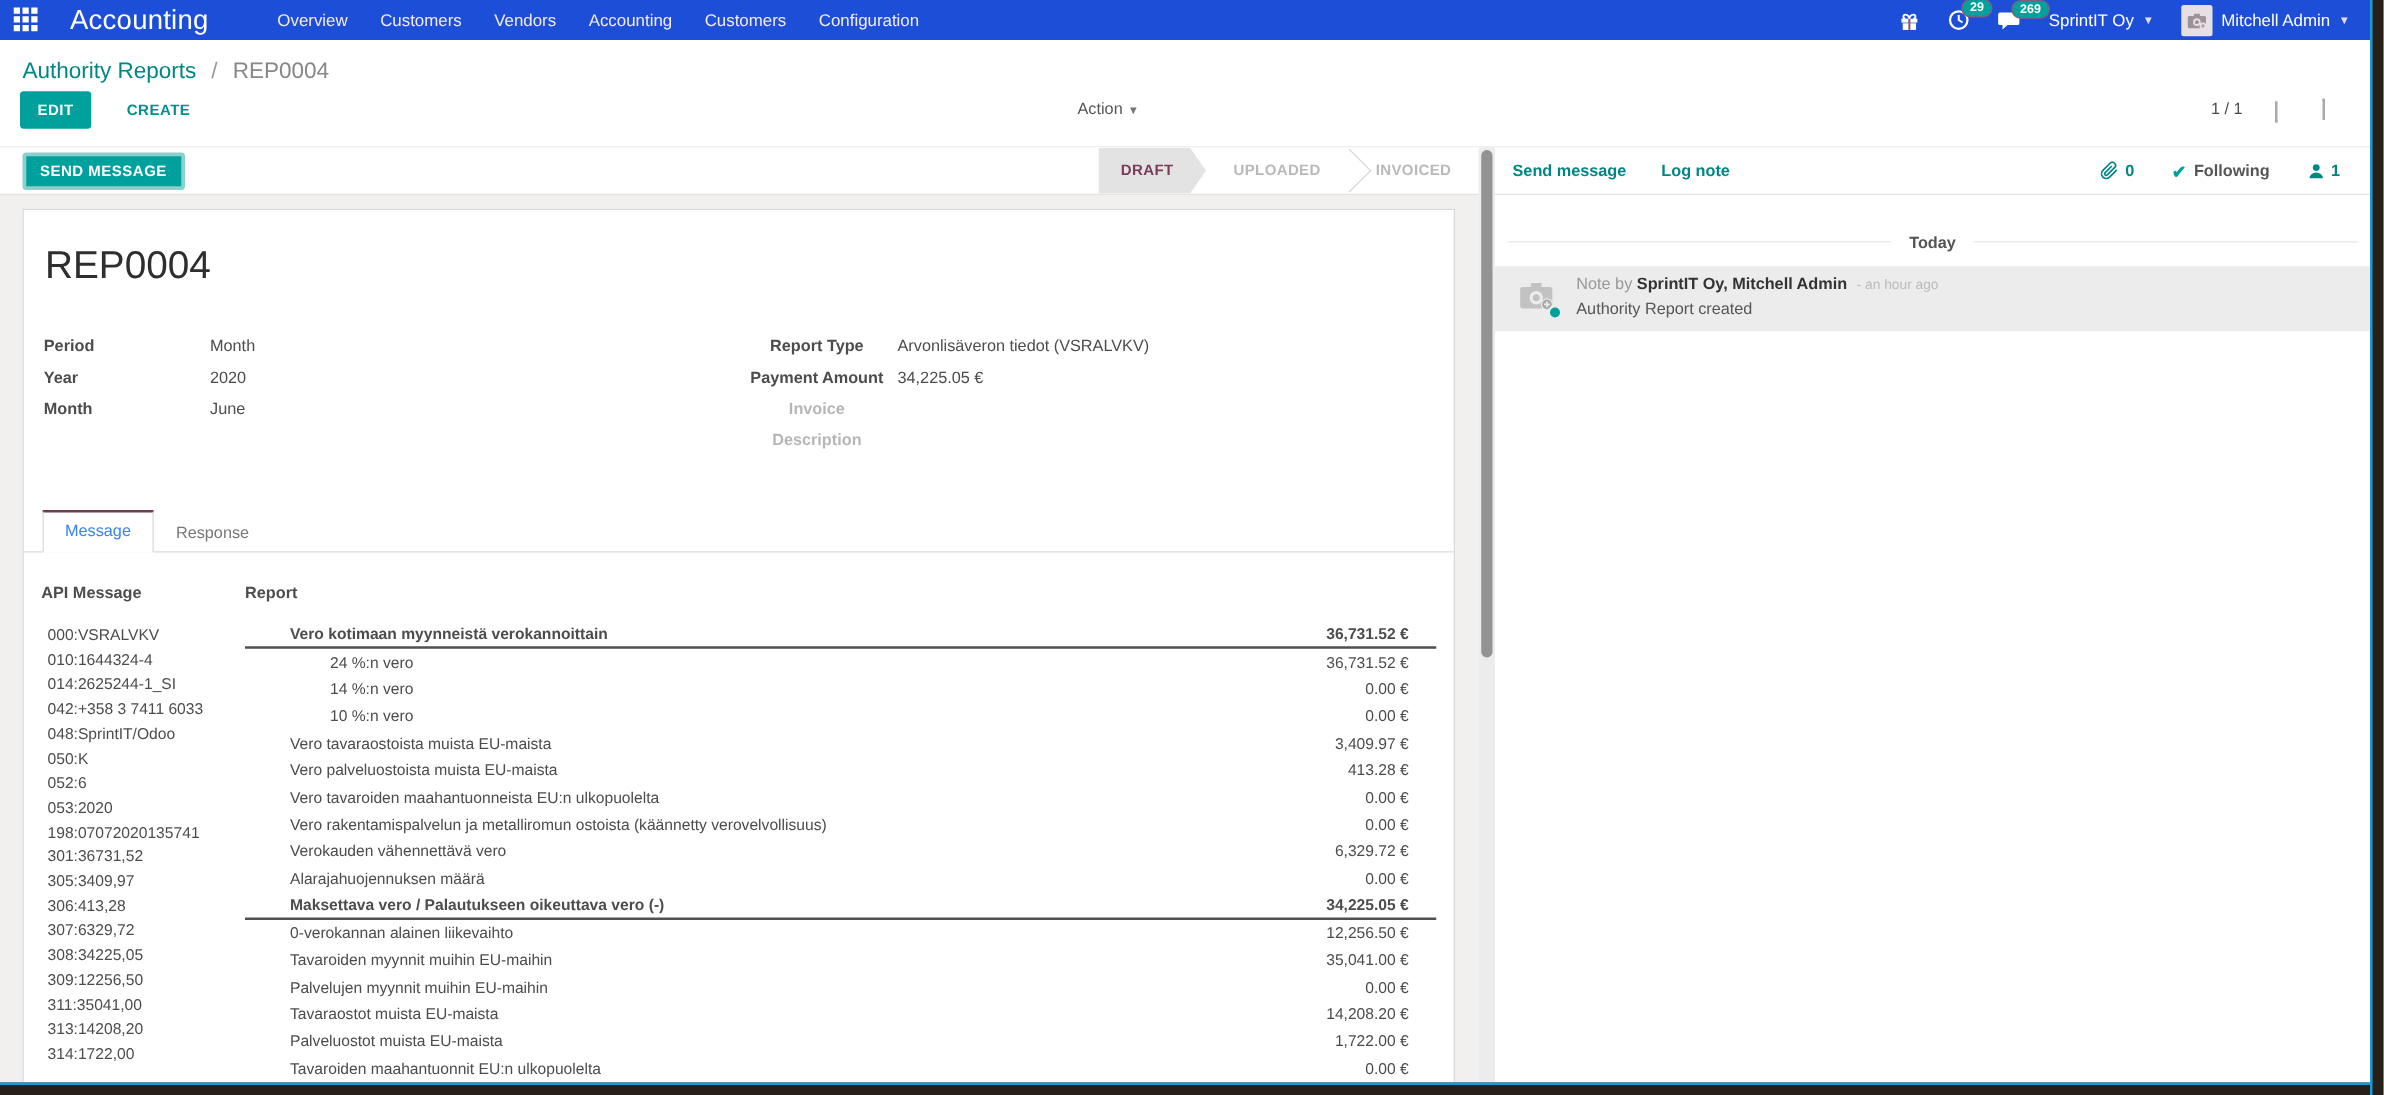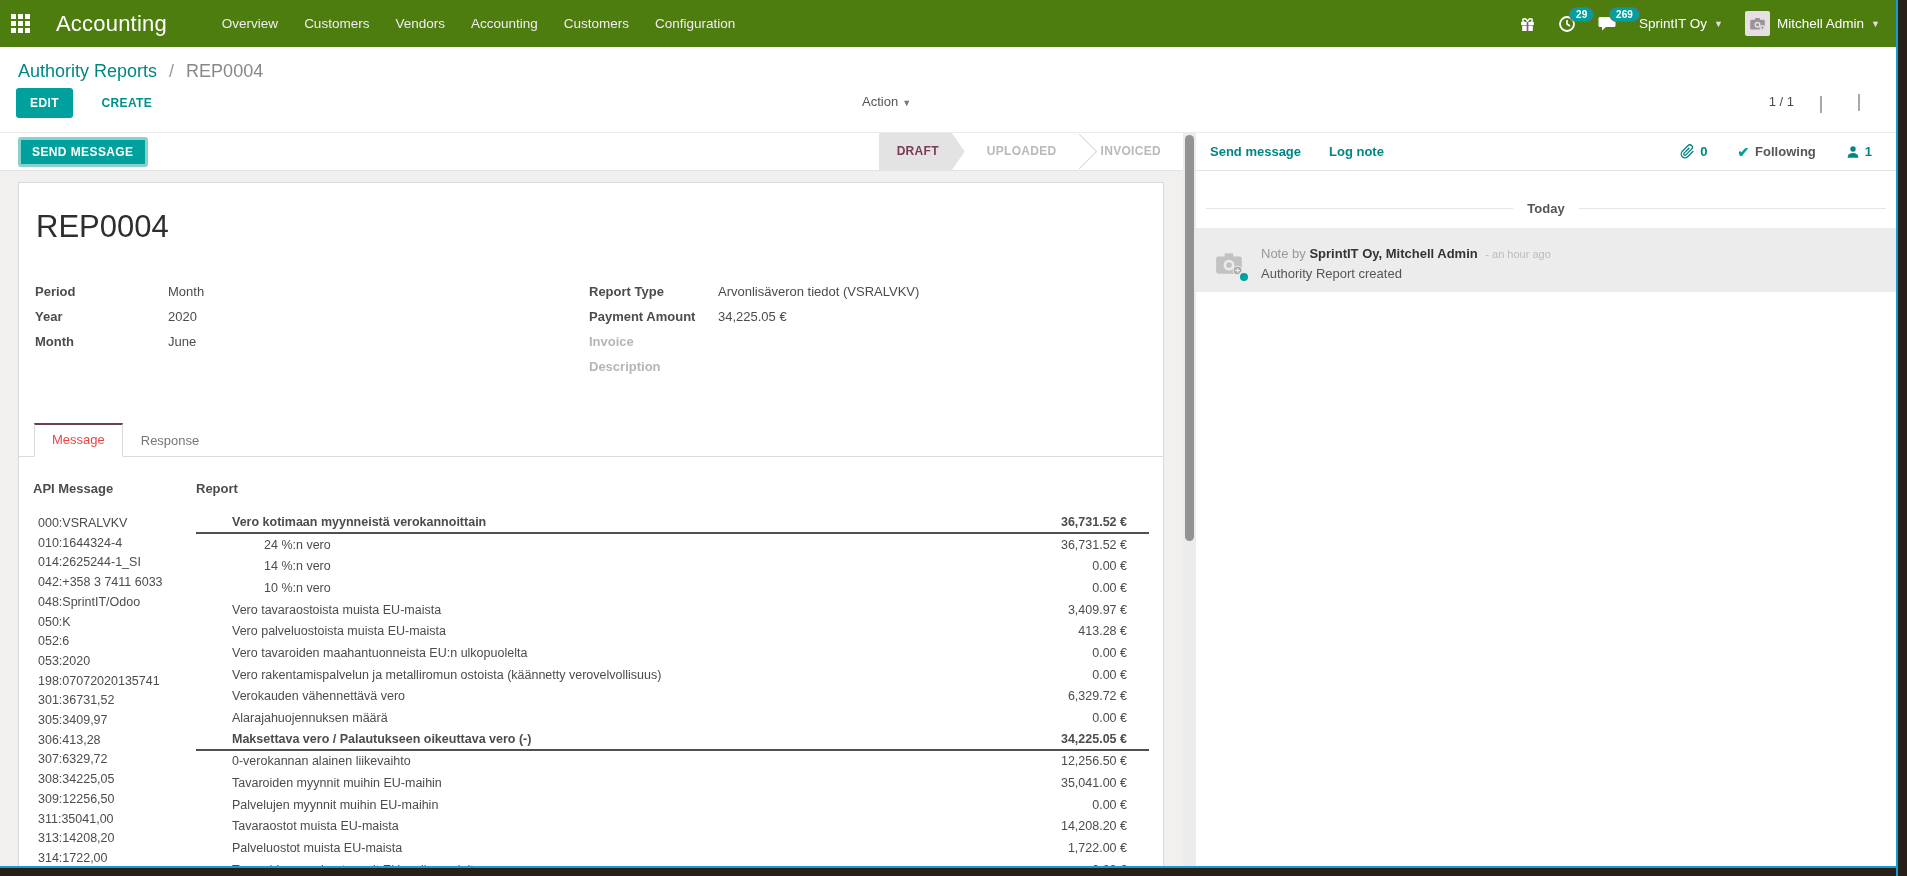--- a/index.html
+++ b/index.html
@@ -3,21 +3,21 @@
 <meta charset="utf-8">
 <style>
   * { margin:0; padding:0; box-sizing:border-box; }
   body { font-family:"Liberation Sans", sans-serif; background:#444; }
   .screen { position:relative; width:1907px; height:876px; background:#fff; overflow:hidden; }
   .ui { position:absolute; left:0; top:0; width:1896px; height:866px; background:#fff; display:flex; flex-direction:column; overflow:hidden; }
   .edge-right { position:absolute; left:1896px; top:0; width:11px; height:876px; background:#262019; border-left:2px solid #1b99d5; }
   .edge-bottom { position:absolute; left:0; top:866px; width:1896px; height:10px; background:#262019; border-top:2px solid #1b99d5; }
 
   
-  .nav { height:47px; background:#4d7c0f; color:#fff; display:flex; align-items:center; flex:none; }
+  .nav { height:32px; background:#1d4ed8; color:#fff; display:flex; align-items:center; flex:none; }
   .apps-grid { width:20px; height:20px; margin-left:11px; display:grid; grid-template-columns:repeat(3,5px); grid-template-rows:repeat(3,5px); gap:2px; cursor:pointer; }
   .apps-grid i { background:#fff; }
   .app-name { font-size:22px; margin-left:25px; letter-spacing:.2px; }
   .nav-menus { display:flex; margin-left:42px; height:100%; align-items:center; }
   .nav-menu { padding:0 13px; font-size:13.5px; line-height:47px; color:#f2ecf0; cursor:pointer; }
   .systray { margin-left:auto; display:flex; align-items:center; gap:22px; padding-right:16px; font-size:13.5px; }
   .systray .icon-wrap { position:relative; display:flex; align-items:flex-start; cursor:pointer; }
   .badge { position:absolute; top:-8px; left:11px; background:#00A09D; color:#fff; font-size:10px; font-weight:bold; padding:1px 6px; border-radius:9px; border:1px solid #875A7B; }
   .systray .drop { display:flex; align-items:center; gap:7px; cursor:pointer; }
   .caret { font-size:9px; color:#e7dce4; }
@@ -51,28 +51,28 @@
 
   .content { flex:1; background:#f1f0ef; padding:11px 0 0 18px; overflow:hidden; min-height:0; }
   .sheet { width:1146px; height:calc(100% - 0px); background:#fff; border:1px solid #d9d9d9; border-bottom:none; padding:14px 16px 0 16px; overflow:hidden; }
 
   .sheet-title { font-size:31px; font-weight:400; color:#2e2e2e; margin:12px 0 0 1px; }
   .field-grid { display:flex; margin-top:34px; }
   .fcol-left { width:554px; flex:none; }
   .fcol-right { flex:1; }
   .field { display:flex; line-height:25px; font-size:13px; }
   .flabel { width:133px; flex:none; font-weight:bold; color:#4c4c4c; }
-  .fcol-right .flabel { width:129px; }
+  .fcol-right .flabel { width:129px;text-align:center; }
   .flabel.muted { color:#b6b6b6; }
   .fvalue { color:#4c4c4c; }
 
   .notebook { margin:44px -16px 0 -16px; }
   .tabs { display:flex; padding-left:15px; border-bottom:1px solid #dadada; }
   .tab { padding:9px 17px 8px 17px; font-size:13px; color:#777; border:1px solid transparent; margin-bottom:-1px; cursor:pointer; }
-  .tab.active { background:#fff; color:#ef4444; border-color:#dadada; border-bottom-color:#fff; border-top:2px solid #6d3b55; padding-top:7px; }
+  .tab.active { background:#fff; color:#3b82f6; border-color:#dadada; border-bottom-color:#fff; border-top:2px solid #6d3b55; padding-top:7px; }
   .tab-content { display:flex; padding:24px 14px 0 14px; }
   .api-col { width:163px; flex:none; }
   .col-header { font-size:13px; font-weight:bold; color:#4c4c4c; }
   .api-lines { margin-top:18px; font-size:12.5px; line-height:19.7px; color:#4c4c4c; white-space:nowrap; padding-left:5px; }
   .report-col { flex:1; min-width:0; }
   .report-table { margin-top:16px; width:100%; }
   .rrow { display:flex; align-items:center; height:21.7px; font-size:12.5px; color:#4c4c4c;justify-content:space-between; }
   .rrow .rlabel { flex:1; padding-left:36px; white-space:nowrap; overflow:hidden; }
   .rrow.indent .rlabel { padding-left:68px; }
   .rrow .rvalue { padding-right:22px; white-space:nowrap; }
@@ -88,21 +88,21 @@
   .topbar-right { margin-left:auto; display:flex; align-items:center; gap:30px; font-size:13px; }
   .attach { display:flex; align-items:center; gap:5px; color:#008784; font-weight:bold; cursor:pointer; }
   .following { display:flex; align-items:center; gap:6px; color:#555; font-weight:bold; cursor:pointer; }
   .following .check { color:#00A09D; font-size:14px; }
   .followers { display:flex; align-items:center; gap:5px; color:#008784; font-weight:bold; cursor:pointer; }
 
   .chatter-body { padding-top:16px; }
   .today-divider { display:flex; align-items:center; margin:14px 10px 12px 10px; }
   .today-divider .line { flex:1; height:1px; background:#e5e5e5; }
   .today-divider .today-text { margin:0 14px; font-size:13px; font-weight:bold; color:#555; }
-  .note { background:#ececec; padding:16px 14px 10px 14px; display:flex; gap:13px; }
+  .note { background:#ececec; padding:4px 14px 10px 14px; display:flex; gap:13px; }
   .avatar { position:relative; width:38px; height:38px; flex:none; display:flex; align-items:center; justify-content:center; }
   .presence-dot { position:absolute; right:-2px; bottom:-1px; width:12px; height:12px; border-radius:50%; background:#00A09D; border:2px solid #ececec; }
   .note-line1 { font-size:13px; color:#999; margin-top:2px; }
   .note-author { color:#333; font-weight:bold; }
   .note-time { font-size:11px; color:#bbb; margin-left:4px; }
   .note-body { font-size:13px; color:#555; margin-top:5px; }
 
   svg { display:block; }
 </style>
 </head>

